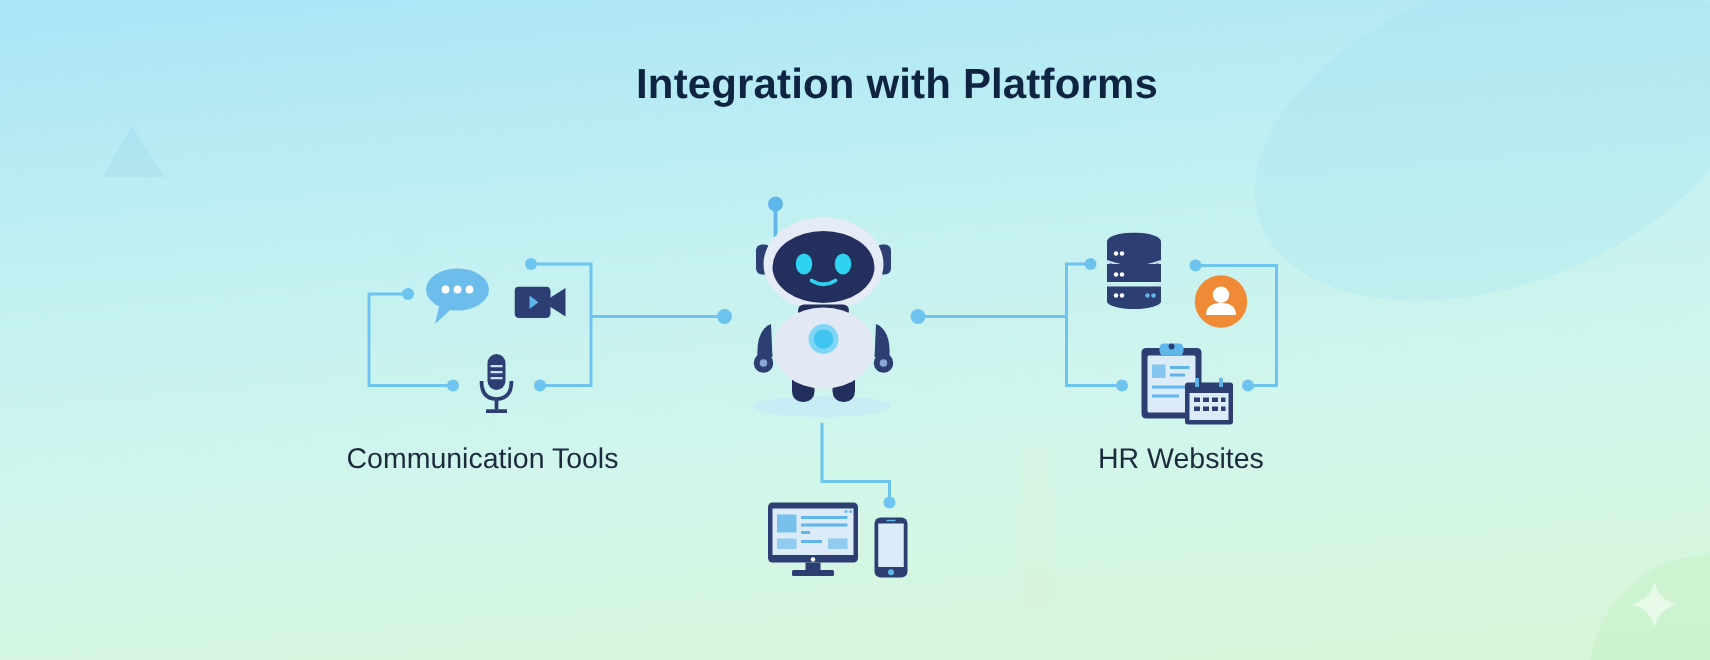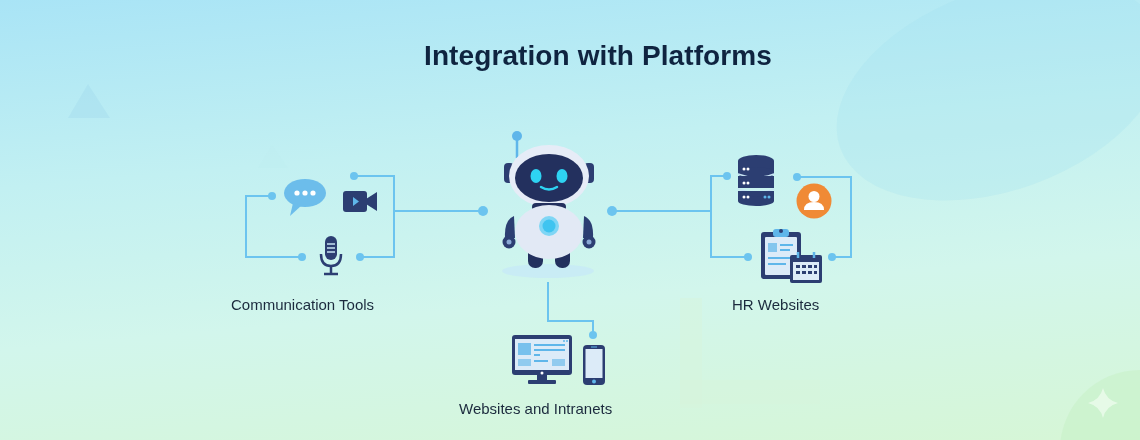--- a/index.html
+++ b/index.html
@@ -8,21 +8,21 @@
     position: relative; width: 1140px; height: 440px; overflow: hidden;
     background: linear-gradient(175deg, #a9e4f6 0%, #c2f0f2 35%, #d2f6ec 65%, #d6f6d6 100%);
     font-family: "Liberation Sans", sans-serif;
   }
   .bg-shape { position: absolute; pointer-events: none; }
   .title {
     position: absolute; left: 0; width: 1100px; top: 40px; text-align: center;
     font-size: 28px; font-weight: bold; color: #0f2440; letter-spacing: 0.1px; padding-left: 48px;
   }
   .label {
-    position: absolute; font-size: 15px; color: #1b2a3d; white-space: nowrap;
+    position: absolute; font-size: 19px; color: #1b2a3d; white-space: nowrap;
   }
   svg.layer { position: absolute; left: 0; top: 0; }
   .icon { position: absolute; }
 </style>
 </head>
 <body>
 
 <div class="canvas">
 
   <svg class="bg-shape" width="1140" height="440">
@@ -190,15 +190,14 @@
     <rect x="26" y="41" width="10" height="6" fill="#2c3e72"></rect>
     <rect x="17" y="46" width="28" height="4" rx="1" fill="#2c3e72"></rect>
   </svg>
   <svg class="icon" style="left:582px;top:344px" width="24" height="42" viewBox="0 0 24 42">
     <rect x="1" y="1" width="22" height="40" rx="4" fill="#2c3e72"></rect>
     <rect x="3.5" y="5" width="17" height="29" fill="#dcebf8"></rect>
     <line x1="9" y1="3" x2="15" y2="3" stroke="#5fb6ea" stroke-width="1"></line>
     <circle cx="12" cy="37.5" r="2" fill="#5fb6ea"></circle>
   </svg>
 
-  <div class="label" style="left:459px;top:400px">Websites and Intranets</div>
 
 </div>
 
 </body></html>

